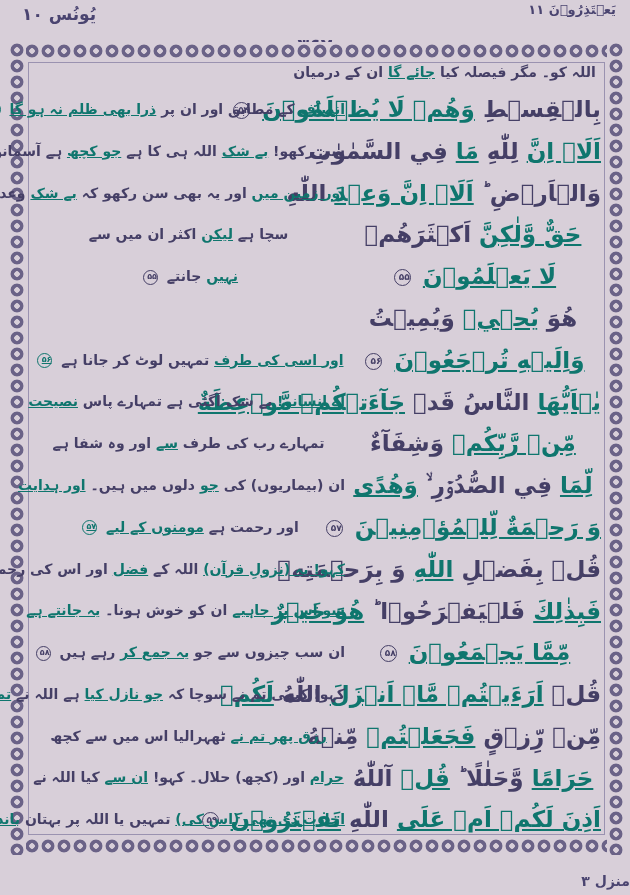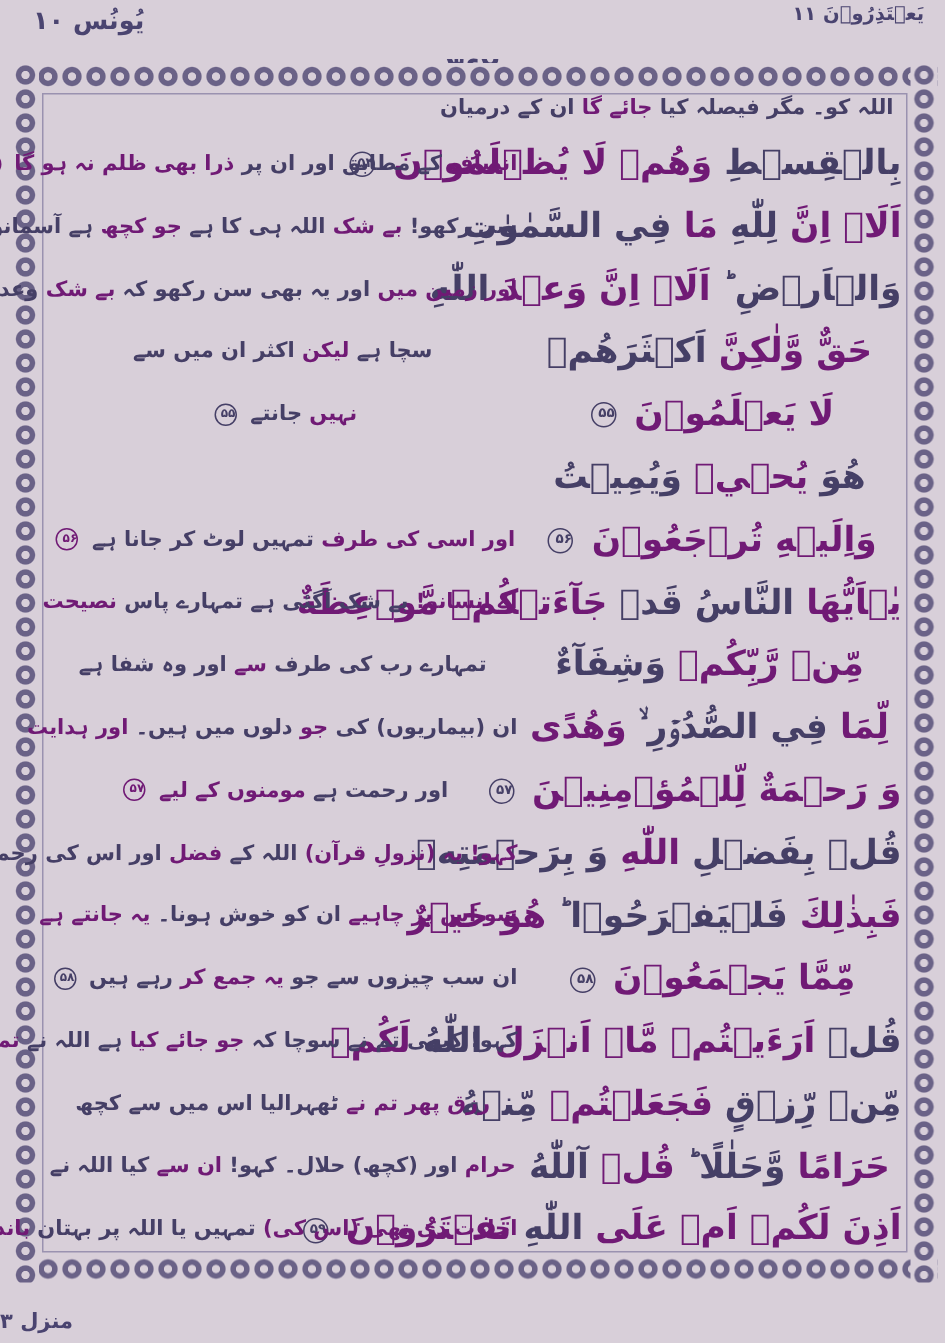--- a/index.html
+++ b/index.html
@@ -22,40 +22,40 @@
     background-image:
       radial-gradient(circle at 50% 50%, #d8cfd9 2.5px, #6a6287 3px 6px, rgba(106,98,135,0) 6.8px),
       radial-gradient(circle at 50% 50%, #6a6287 1.2px, rgba(106,98,135,0) 2.2px);
   }
   .strip-top   {top:42px;left:8px;right:5px;height:18px;background-size:16px 18px;background-repeat:repeat-x;}
   .strip-bottom{bottom:40px;left:8px;right:5px;height:18px;background-size:16px 18px;background-repeat:repeat-x;}
   .strip-left  {top:42px;bottom:40px;left:8px;width:18px;background-size:18px 16px;background-repeat:repeat-y;}
   .strip-right {top:42px;bottom:40px;right:5px;width:18px;background-size:18px 16px;background-repeat:repeat-y;}
   .inner-line{position:absolute;top:62px;bottom:60px;left:28px;right:25px;border:1px solid #9a92b0;pointer-events:none;}
   
-  .ftr{position:absolute;bottom:6px;left:0;right:0;text-align:left;color:#4a4470;font-size:14px;font-weight:bold;}
+  .ftr{position:absolute;bottom:6px;left:0;right:0;text-align:right;color:#4a4470;font-size:14px;font-weight:bold;}
   
   .content{
     position:absolute;top:64px;bottom:62px;left:32px;right:29px;
     display:flex;flex-direction:column;justify-content:space-between;
     direction:rtl;
   }
   .vrow{display:flex;flex-direction:row;align-items:center;min-height:0;}
   .ar-cell{
     width:45%;text-align:center;
     font-size:23px;font-weight:bold;line-height:1.15;
     white-space:nowrap;
   }
   .ur-cell{
     width:55%;text-align:center;
     font-size:14px;font-weight:bold;line-height:1.2;
     white-space:nowrap;
   }
   .seg-d{color:#453f66;}
-  .seg-r{color:#701a75;}
+  .seg-r{color:#0f766e;text-decoration:underline;}
   .vmark{
     display:inline-block;box-sizing:border-box;
     width:17px;height:17px;border:1.5px solid currentColor;border-radius:50%;
     font-size:9px;line-height:14px;text-align:center;
     vertical-align:middle;margin:0 4px;font-weight:bold;padding-left:12px;
   }
   .ur-cell .vmark{width:15px;height:15px;line-height:12px;font-size:8px;}
 </style>
 </head>
 <body>
@@ -128,21 +128,21 @@
       <div class="vrow">
         <div class="ar-cell"><span class="seg-r">فَبِذٰلِكَ</span> <span class="seg-d">فَلۡيَفۡرَحُوۡا ؕ</span> <span class="seg-r">هُوَ خَيۡرٌ</span> </div>
         <div class="ur-cell"><span class="seg-r">سو اس پر چاہیے</span> <span class="seg-d">ان کو خوش ہونا۔</span> <span class="seg-r">یہ جانتے ہے</span> </div>
       </div>
       <div class="vrow">
         <div class="ar-cell"><span class="seg-r">مِّمَّا يَجۡمَعُوۡنَ</span> <span class="vmark seg-d">۵۸</span> </div>
         <div class="ur-cell"><span class="seg-d">ان سب چیزوں سے جو</span> <span class="seg-r">یہ جمع کر</span> <span class="seg-d">رہے ہیں</span> <span class="vmark seg-d">۵۸</span> </div>
       </div>
       <div class="vrow">
         <div class="ar-cell"><span class="seg-d">قُلۡ</span> <span class="seg-r">اَرَءَيۡتُمۡ مَّاۤ اَنۡزَلَ</span> <span class="seg-d">اللّٰهُ</span> <span class="seg-r">لَكُمۡ</span> </div>
-        <div class="ur-cell"><span class="seg-d">کہو! کبھی تم نے سوچا کہ</span> <span class="seg-r">جو جائے کیا</span> <span class="seg-d">ہے اللہ نے</span> <span class="seg-r">تمہارے لیے</span> </div>
+        <div class="ur-cell"><span class="seg-d">کہو! کبھی تم نے سوچا کہ</span> <span class="seg-r">جو نازل کیا</span> <span class="seg-d">ہے اللہ نے</span> <span class="seg-r">تمہارے لیے</span> </div>
       </div>
       <div class="vrow">
         <div class="ar-cell"><span class="seg-d">مِّنۡ رِّزۡقٍ</span> <span class="seg-r">فَجَعَلۡتُمۡ</span> <span class="seg-d">مِّنۡهُ</span> </div>
         <div class="ur-cell"><span class="seg-r">رزق پھر تم نے</span> <span class="seg-d">ٹھہرالیا اس میں سے کچھ</span> </div>
       </div>
       <div class="vrow">
         <div class="ar-cell"><span class="seg-r">حَرَامًا</span> <span class="seg-d">وَّحَلٰلًا ؕ</span> <span class="seg-r">قُلۡ</span> <span class="seg-d">آللّٰهُ</span> </div>
         <div class="ur-cell"><span class="seg-r">حرام</span> <span class="seg-d">اور (کچھ) حلال۔ کہو!</span> <span class="seg-r">ان سے</span> <span class="seg-d">کیا اللہ نے</span> </div>
       </div>
       <div class="vrow">

